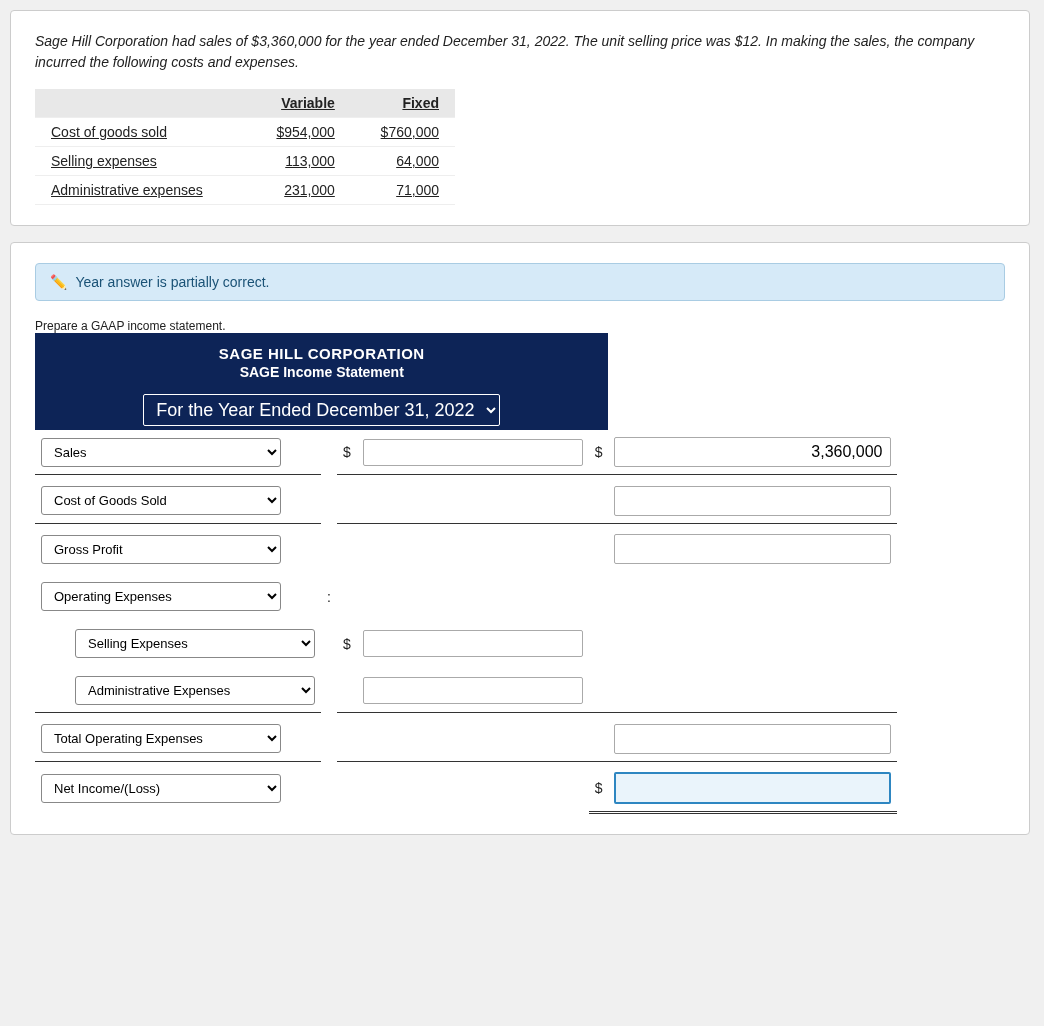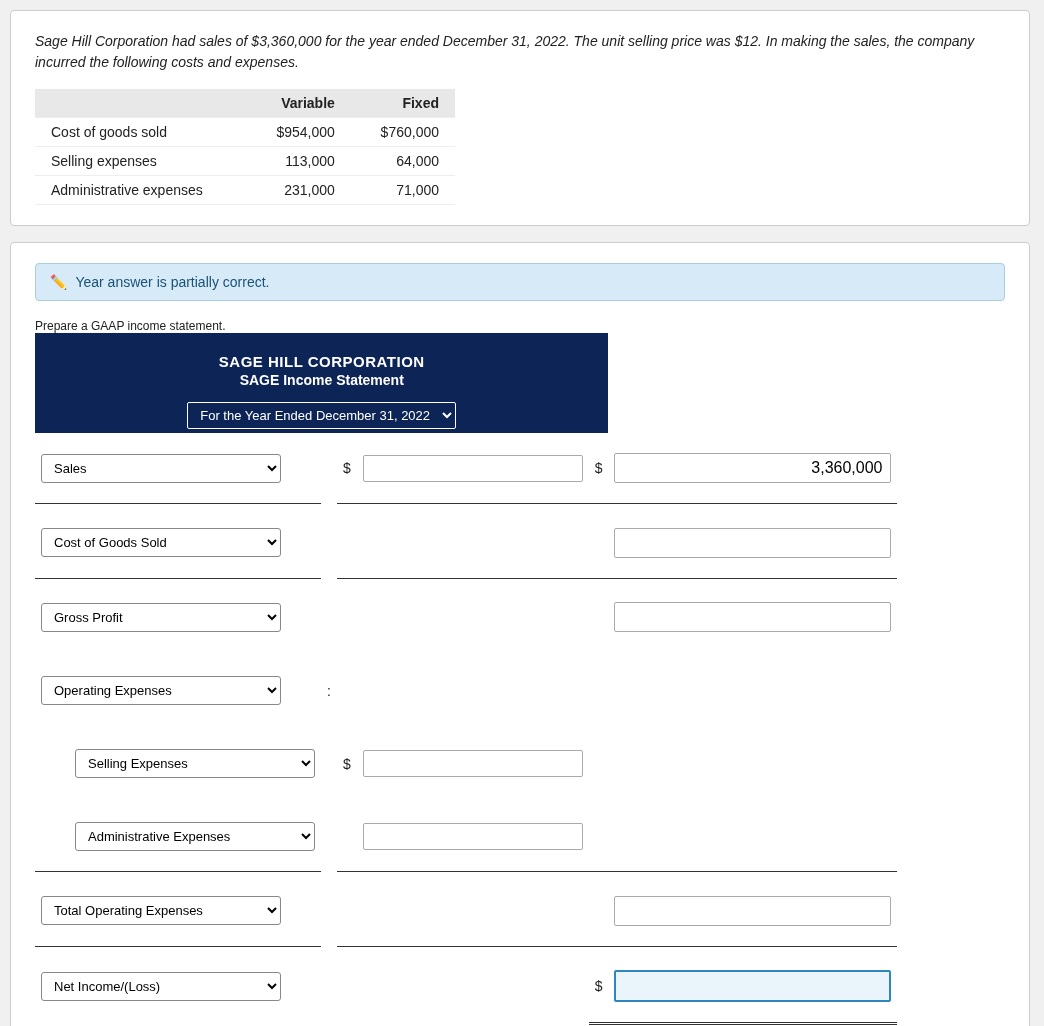--- a/index.html
+++ b/index.html
@@ -40,20 +40,21 @@
     }
     .data-table th {
       background: #e8e8e8;
       font-weight: bold;
     }
     .data-table td:first-child {
       text-align: left;
     }
     .data-table tr {
       border-bottom: 1px solid #eee;
+      text-decoration: underline;
     }
 
     
     .answer-card {
       background: #fff;
       border: 1px solid #ccc;
       border-radius: 4px;
       padding: 20px 24px;
       max-width: 1020px;
     }
@@ -108,26 +109,26 @@
       text-align: center;
       padding: 6px 8px 12px 8px;
     }
 
     .period-select {
       background: #0d2457;
       color: #fff;
       border: 1px solid #fff;
       border-radius: 2px;
       padding: 4px 8px;
-      font-size: 13px;
+      font-size: 18px;
       cursor: pointer;
     }
 
     .income-body-row td {
-      padding: 20px 6px;
+      padding: 7px 6px;
       vertical-align: middle;
     }
 
     .select-cell {
       width: 260px;
     }
 
     .label-select {
       width: 240px;
       border: 1px solid #888;
@@ -216,21 +217,21 @@
     <span class="pencil-icon">✏️</span>
     <span>Year answer is partially correct.</span>
   </div>
 
   <p class="prepare-label">Prepare a GAAP income statement.</p>
 
   <table class="income-stmt">
     <tbody>
 
       <tr class="header-row">
-        <td colspan="5" style="padding-top:20px; padding-bottom:2px;">
+        <td colspan="5" style="padding-top:12px; padding-bottom:2px;">
           <div class="company-name">SAGE HILL CORPORATION</div>
         </td>
       </tr>
       <tr class="header-row">
         <td colspan="5" style="padding-top:0; padding-bottom:4px;">
           <div class="stmt-title">SAGE Income Statement</div>
         </td>
       </tr>
       <tr class="header-row">
         <td colspan="5" class="period-select-cell">

